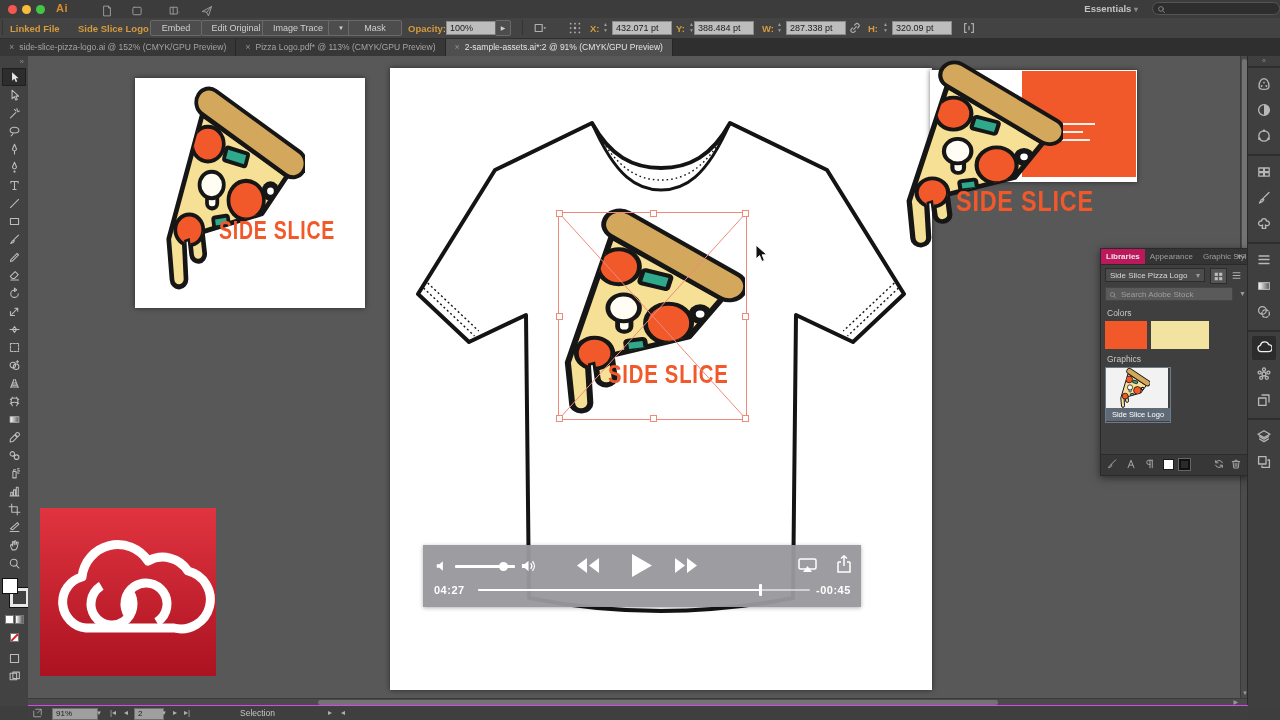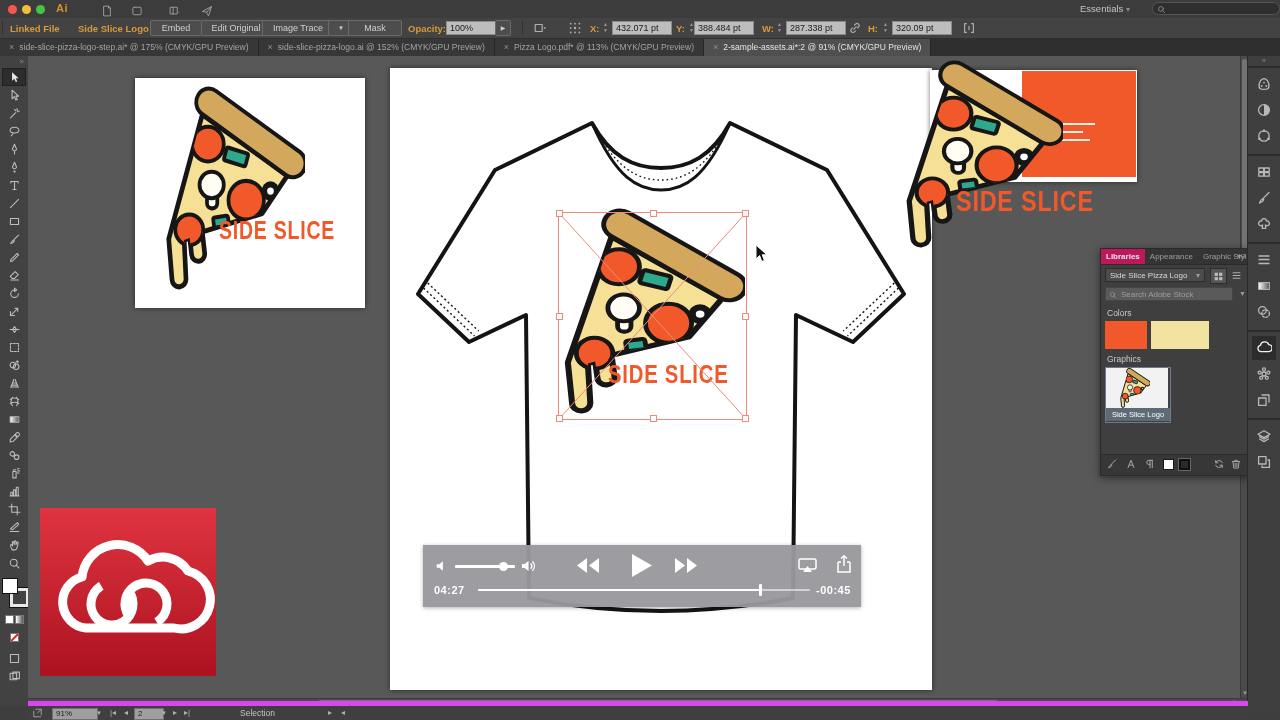--- a/index.html
+++ b/index.html
@@ -4,21 +4,21 @@
 <style>
   html,body{margin:0;padding:0;background:#222;}
   #app{position:relative;width:1280px;height:720px;background:#3e3e3e;overflow:hidden;
        font-family:"Liberation Sans",sans-serif;color:#cfcfcf;-webkit-font-smoothing:antialiased;}
   
   .titlebar{position:absolute;top:0;left:0;right:0;height:18px;background:#3c3c3c;border-bottom:1px solid #2c2c2c;}
   .tl{position:absolute;top:5px;width:9px;height:9px;border-radius:50%;}
   .appbadge{position:absolute;left:56px;top:2px;font-size:11px;font-weight:bold;color:#d78e2e;letter-spacing:0.5px;}
   .tbicon{position:absolute;top:3px;width:14px;height:12px;color:#9a9a9a;}
   .tbicon svg{width:14px;height:12px;}
-  .workspace{position:absolute;right:150px;top:3px;font-size:9.5px;color:#c3c3c3;font-weight:normal;}
+  .workspace{position:absolute;right:142px;top:3px;font-size:9.5px;color:#c3c3c3;font-weight:bold;}
   .ws-caret{color:#8a8a8a;font-size:8px;}
   .topsearch{position:absolute;right:0px;top:2px;width:128px;height:13px;background:#2e2e2e;border:1px solid #555;border-radius:7px;color:#9a9a9a;font-size:8px;line-height:13px;padding-left:16px;box-sizing:border-box;}
   .topsearch svg{position:absolute;left:4px;top:2px;width:9px;height:9px;}
   
   .controlbar{position:absolute;top:18px;left:0;right:0;height:20px;background:#434343;border-bottom:1px solid #2a2a2a;font-size:9.5px;}
   .cb-label{position:absolute;top:5px;color:#d79a3c;font-weight:bold;}
   .cb-btn{position:absolute;top:2px;height:14px;line-height:14px;background:#4d4d4d;border:1px solid #6a6a6a;border-radius:2px;color:#cfcfcf;text-align:center;font-size:9px;padding:0 8px;}
   .cb-field{position:absolute;top:3px;height:12px;background:#bdbdbd;border:1px solid #8c8c8c;color:#1c1c1c;font-size:9px;line-height:12px;padding:0 3px;}
   .cb-sep{position:absolute;top:2px;width:1px;height:15px;background:#333;}
   .stepper{position:absolute;top:3px;width:7px;height:13px;color:#9a9a9a;font-size:5px;line-height:6px;text-align:center;}
@@ -85,21 +85,21 @@
   .libfoot .fico svg{width:12px;height:12px;}
   .chip{position:absolute;top:4px;width:11px;height:11px;box-sizing:border-box;}
   
   .dock{position:absolute;right:0;top:0;width:32px;height:650px;background:#3f3f3f;border-left:1px solid #2a2a2a;}
   .dock-head{height:10px;text-align:center;color:#8a8a8a;font-size:7px;line-height:10px;}
   .dock-group{padding:2px 0 4px;border-top:2px solid #2e2e2e;}
   .dock-icon{width:24px;height:24px;margin:2px auto;display:flex;align-items:center;justify-content:center;color:#b8b8b8;border-radius:2px;}
   .dock-icon svg{width:16px;height:16px;}
   .dock-icon.active{background:#2c2c2c;color:#f0f0f0;}
   
-  .statusbar{position:absolute;left:28px;bottom:0;width:1220px;height:14px;background:#3f3f3f;border-top:5px solid #d946ef;font-size:8.5px;color:#c6c6c6;}
+  .statusbar{position:absolute;left:28px;bottom:0;width:1220px;height:14px;background:#3f3f3f;border-top:1px solid #d946ef;font-size:8.5px;color:#c6c6c6;}
   .sb-field{position:absolute;top:2px;height:10px;background:#9f9f9f;border:1px solid #6f6f6f;color:#1c1c1c;line-height:10px;padding:0 3px;font-size:8px;}
   .sb-ico{position:absolute;top:2px;color:#b0b0b0;font-size:8px;line-height:10px;}
   
   .ccmark{position:absolute;left:12px;top:452px;width:176px;height:168px;}
   
   svg .s{fill:none;stroke:currentColor;stroke-width:1.3;stroke-linecap:round;stroke-linejoin:round;}
   svg .f{fill:currentColor;stroke:none;}
   .cursor{position:absolute;width:13px;height:19px;}
   .cardline{position:absolute;background:rgba(255,255,255,0.9);height:2px;}
 </style>
@@ -204,21 +204,20 @@
         </svg></span>
     <span class="cb-label" style="left:868px;">H:</span>
     <span class="stepper" style="left:882px;">▲<br>▼</span>
     <span class="cb-field" style="left:892px;width:52px;">320.09 pt</span>
     <span class="cb-ico" style="left:962px;"><svg viewBox="0 0 16 16">
           <path d="M5 3 H3 V13 H5 M11 3 H13 V13 H11 M8 6 V10" class="s"></path>
         </svg></span>
   </div>
 
   <div class="tabbar">
-      <div class="tab"><span class="tclose">×</span><span>side-slice-pizza-logo-step.ai* @ 175% (CMYK/GPU Preview)</span></div>
       <div class="tab"><span class="tclose">×</span><span>side-slice-pizza-logo.ai @ 152% (CMYK/GPU Preview)</span></div>
       <div class="tab"><span class="tclose">×</span><span>Pizza Logo.pdf* @ 113% (CMYK/GPU Preview)</span></div>
       <div class="tab active"><span class="tclose">×</span><span>2-sample-assets.ai*:2 @ 91% (CMYK/GPU Preview)</span></div>
     </div>
 
   <div class="main">
 
     <div class="toolstrip">
       <div class="ts-head">»</div>
       <div>

